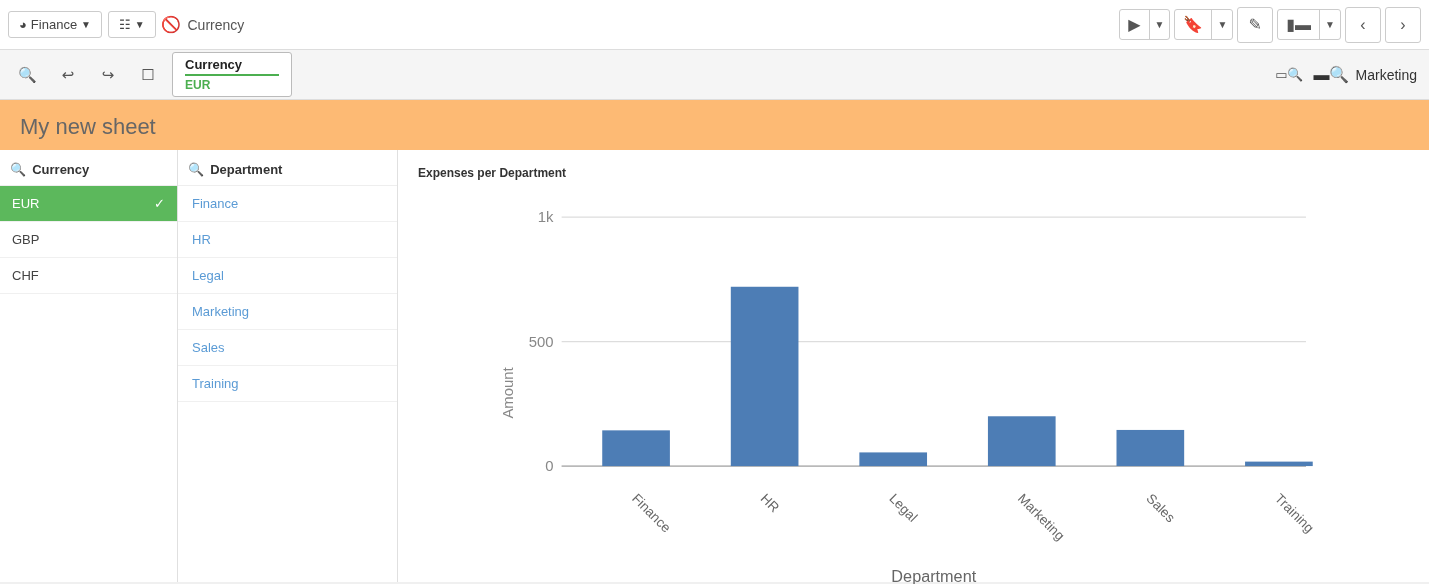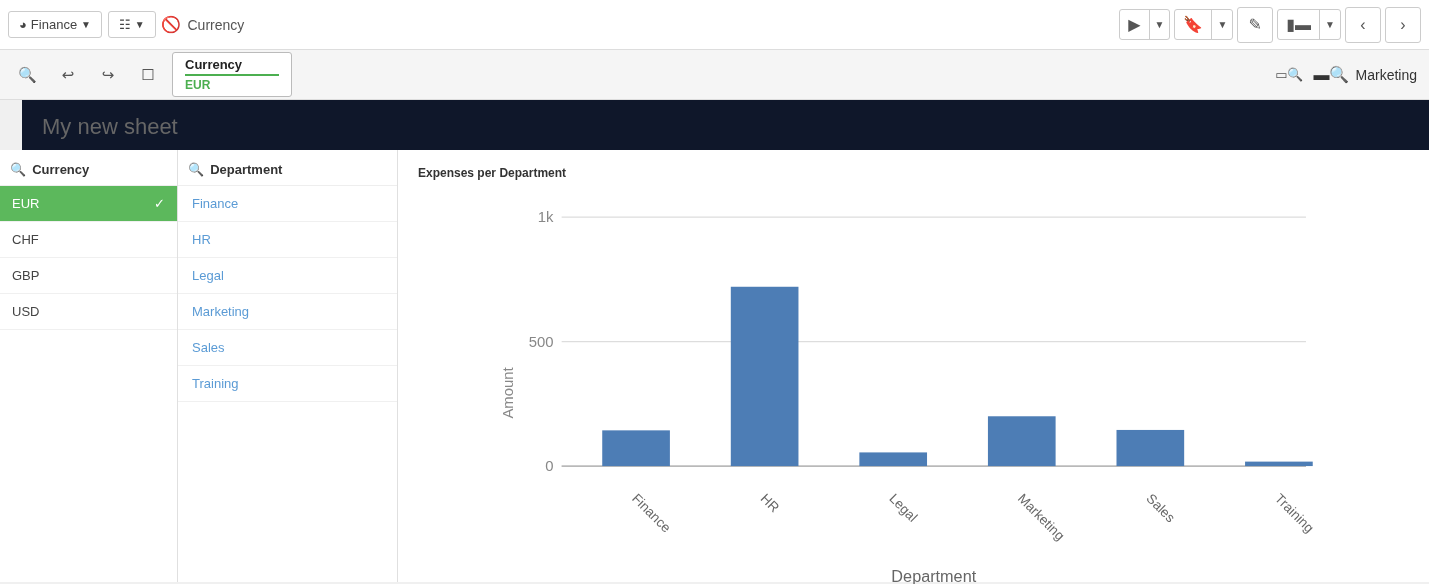--- a/index.html
+++ b/index.html
@@ -48,21 +48,21 @@
       background: #fff; border: 1px solid #bbb; border-radius: 3px;
       padding: 4px 12px; min-width: 120px; cursor: pointer; position: relative;
     }
     .filter-chip-title { font-size: 13px; font-weight: 600; color: #222; }
     .filter-chip-value { font-size: 12px; color: #4CAF50; font-weight: 600; border-top: 2px solid #4CAF50; padding-top: 2px; margin-top: 2px; }
     .filter-right { display: flex; align-items: center; gap: 8px; }
     .insights-btn { display: flex; align-items: center; gap: 6px; cursor: pointer; font-size: 14px; color: #333; font-weight: 500; }
 
     
     .sheet-title-area {
-      background: #0f172a; padding: 14px 20px 10px 20px; margin-left: 22px;
+      background: #fdba74; padding: 14px 20px 10px 20px;
     }
     .sheet-title { font-size: 22px; color: #666; font-weight: 300; }
 
     
     .main-content {
       display: flex; background: #fff; height: calc(584px - 50px - 50px - 52px);
     }
 
     
     .currency-panel {
@@ -190,27 +190,24 @@
     <div class="panel-header">
       <span class="panel-header-icon">🔍</span>
       <span>Currency</span>
     </div>
     <div class="currency-list">
       <div class="currency-item selected">
         <span>EUR</span>
         <span class="check">✓</span>
       </div>
       <div class="currency-item">
+        <span>GBP</span>
+      </div>
+      <div class="currency-item">
         <span>CHF</span>
-      </div>
-      <div class="currency-item">
-        <span>GBP</span>
-      </div>
-      <div class="currency-item">
-        <span>USD</span>
       </div>
     </div>
   </div>
 
   <div class="department-panel">
     <div class="panel-header">
       <span class="panel-header-icon">🔍</span>
       <span>Department</span>
     </div>
     <div class="dept-list">

